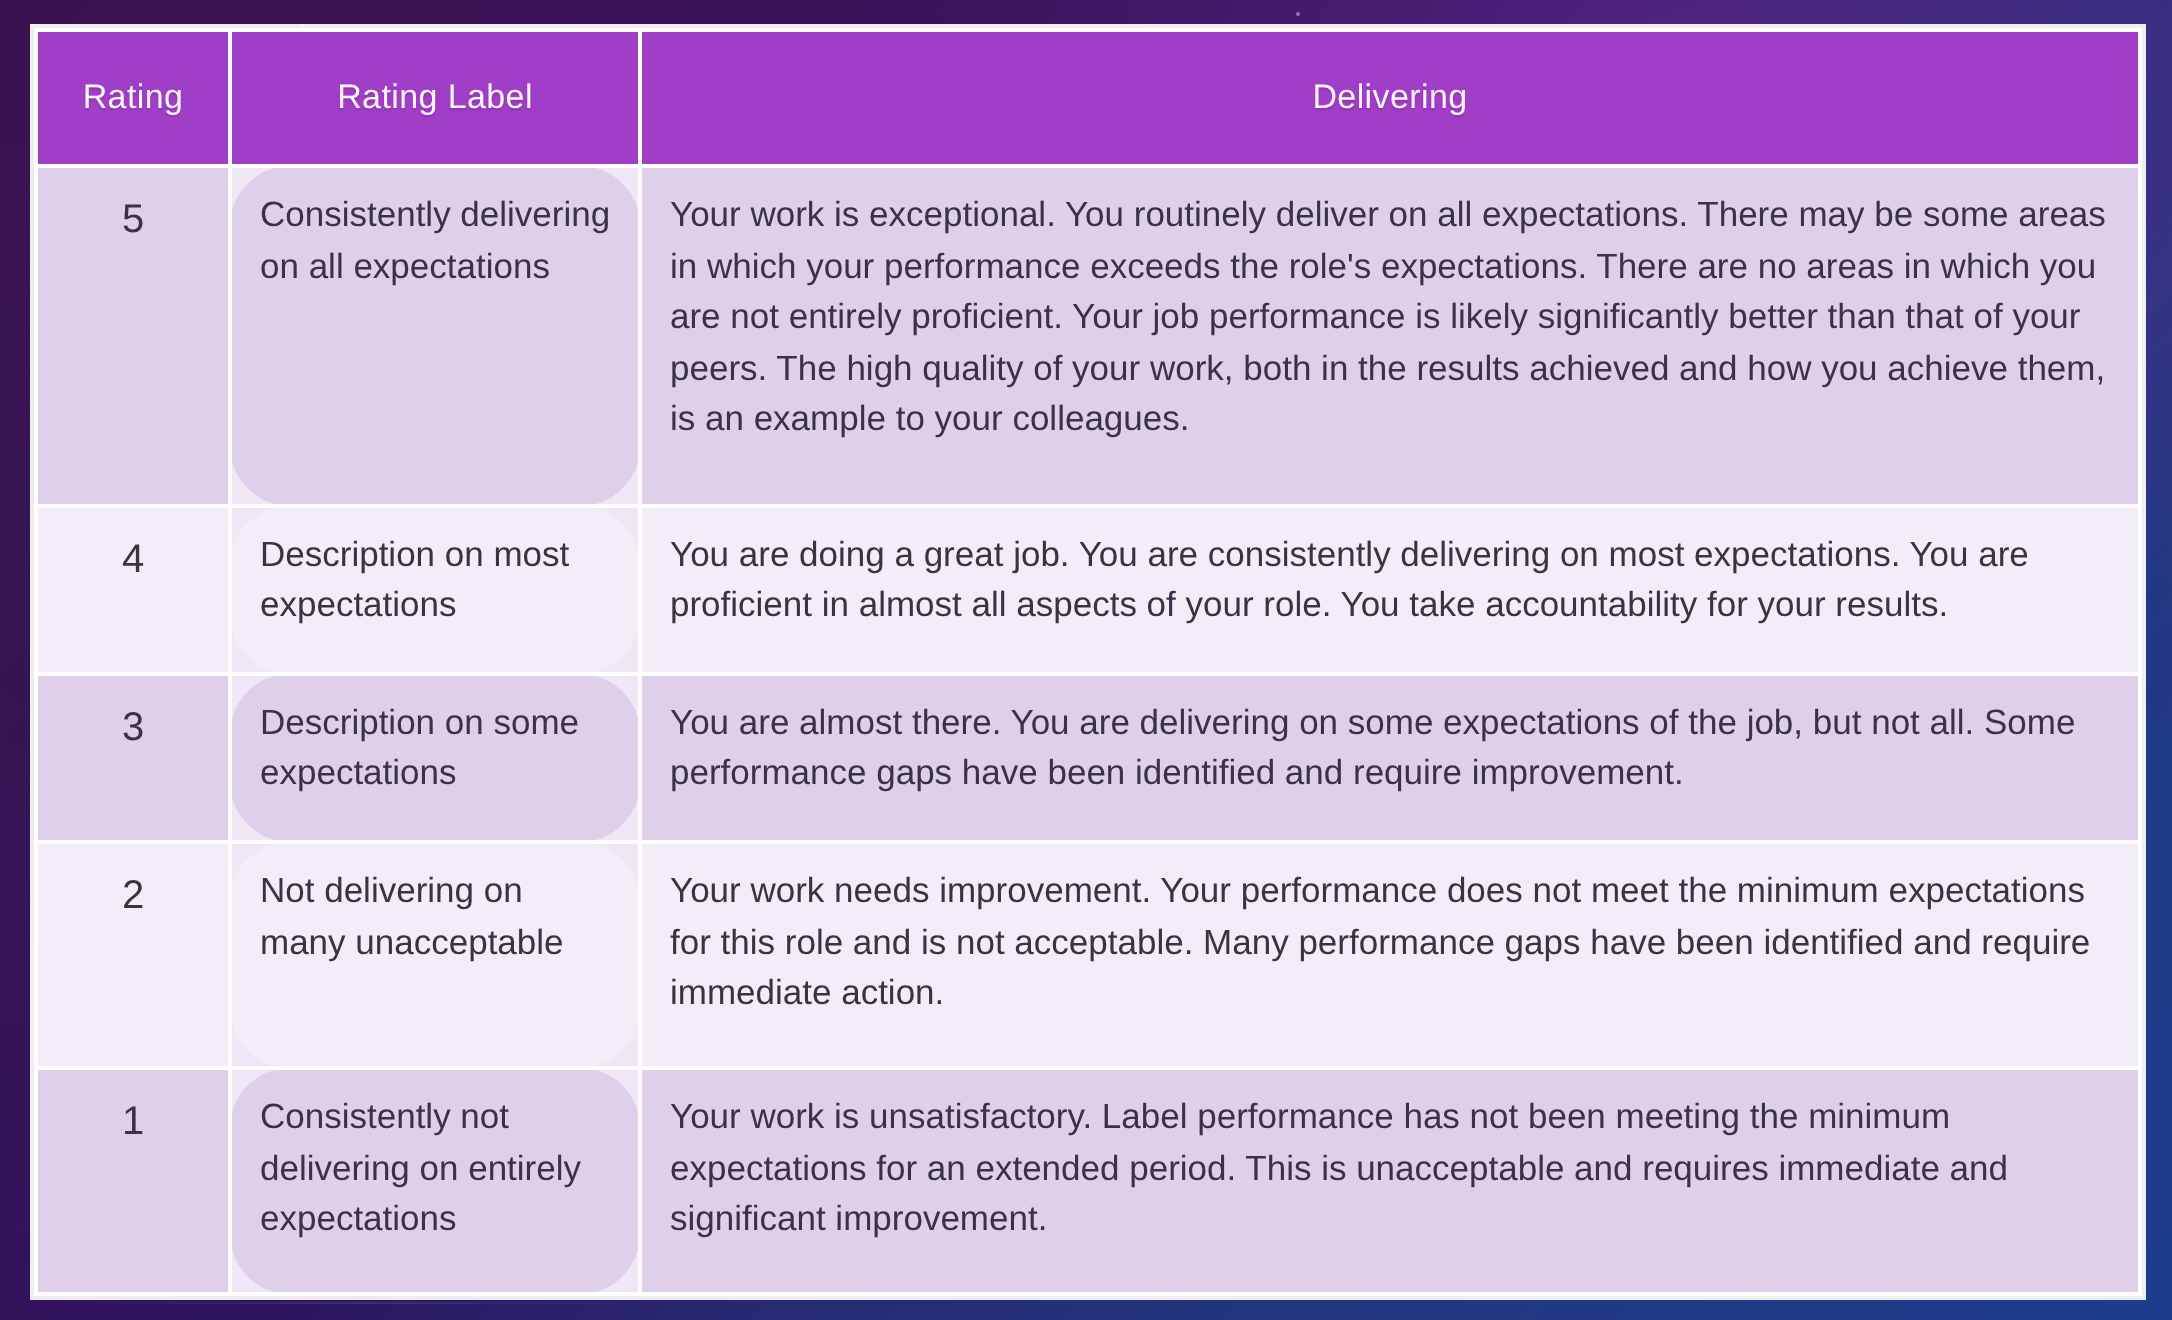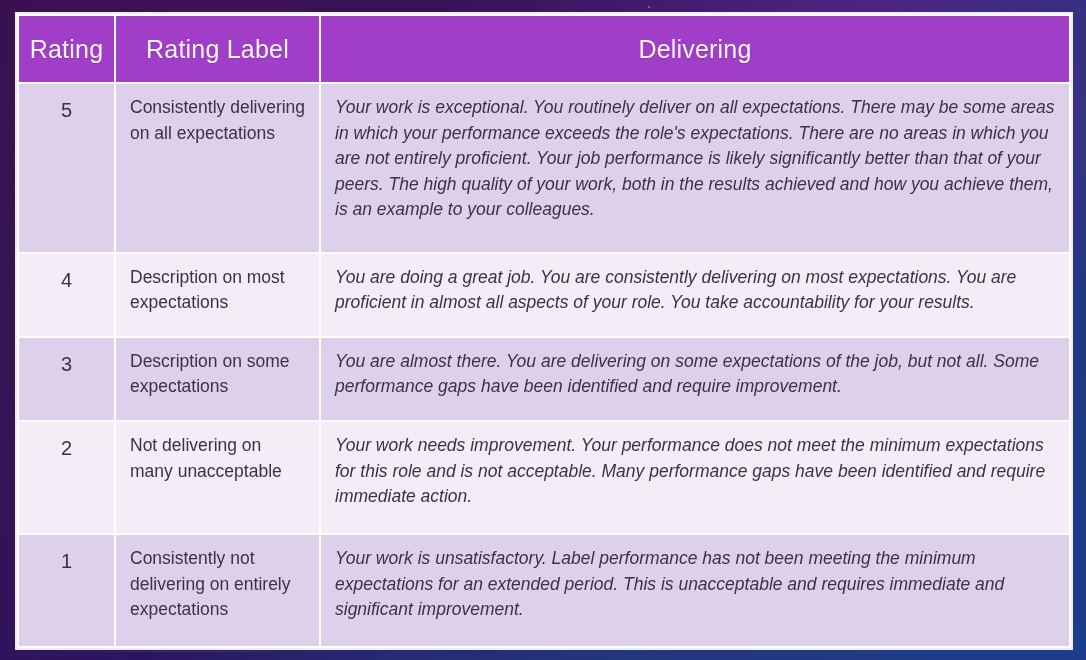--- a/index.html
+++ b/index.html
@@ -79,21 +79,21 @@
     box-shadow: 0 0 0 2px rgba(255,255,255,0.92);
   }
   table#rating-table col.c-rating { width: 97px; }
   table#rating-table col.c-label  { width: 205px; }
   table#rating-table col.c-desc   { width: 750px; }
 
   #rating-table thead th {
     background: #a13ec7;
     color: #fdf6ff;
     font-weight: 400;
-    font-size: 25px;
+    font-size: 17px;
     letter-spacing: 0.2px;
     height: 66px;
     padding: 0 8px;
     border: 2px solid #ffffff;
     text-align: center;
     vertical-align: middle;
     text-shadow: 0 1px 1px rgba(80, 20, 110, 0.25);
   }
 
   #rating-table tbody td {
@@ -108,25 +108,25 @@
   #rating-table tbody tr.shade-light td { background: #f3edf8; }
 
   #rating-table td.cell-rating {
     text-align: center;
     font-size: 20px;
     color: #3a3246;
     padding-top: 12px;
   }
   #rating-table td.cell-label {
     padding-left: 14px;
+    border-radius: 30px;
   }
   #rating-table td.cell-desc {
     padding-left: 14px;
     padding-right: 4px;
-    font-style: italic;
   }
 </style>
 </head>
 <body>
 
 <div id="backdrop">
   <div class="arc a1"></div>
   <div class="arc a2"></div>
   <div class="arc a3"></div>
   <div class="arc a4"></div>

